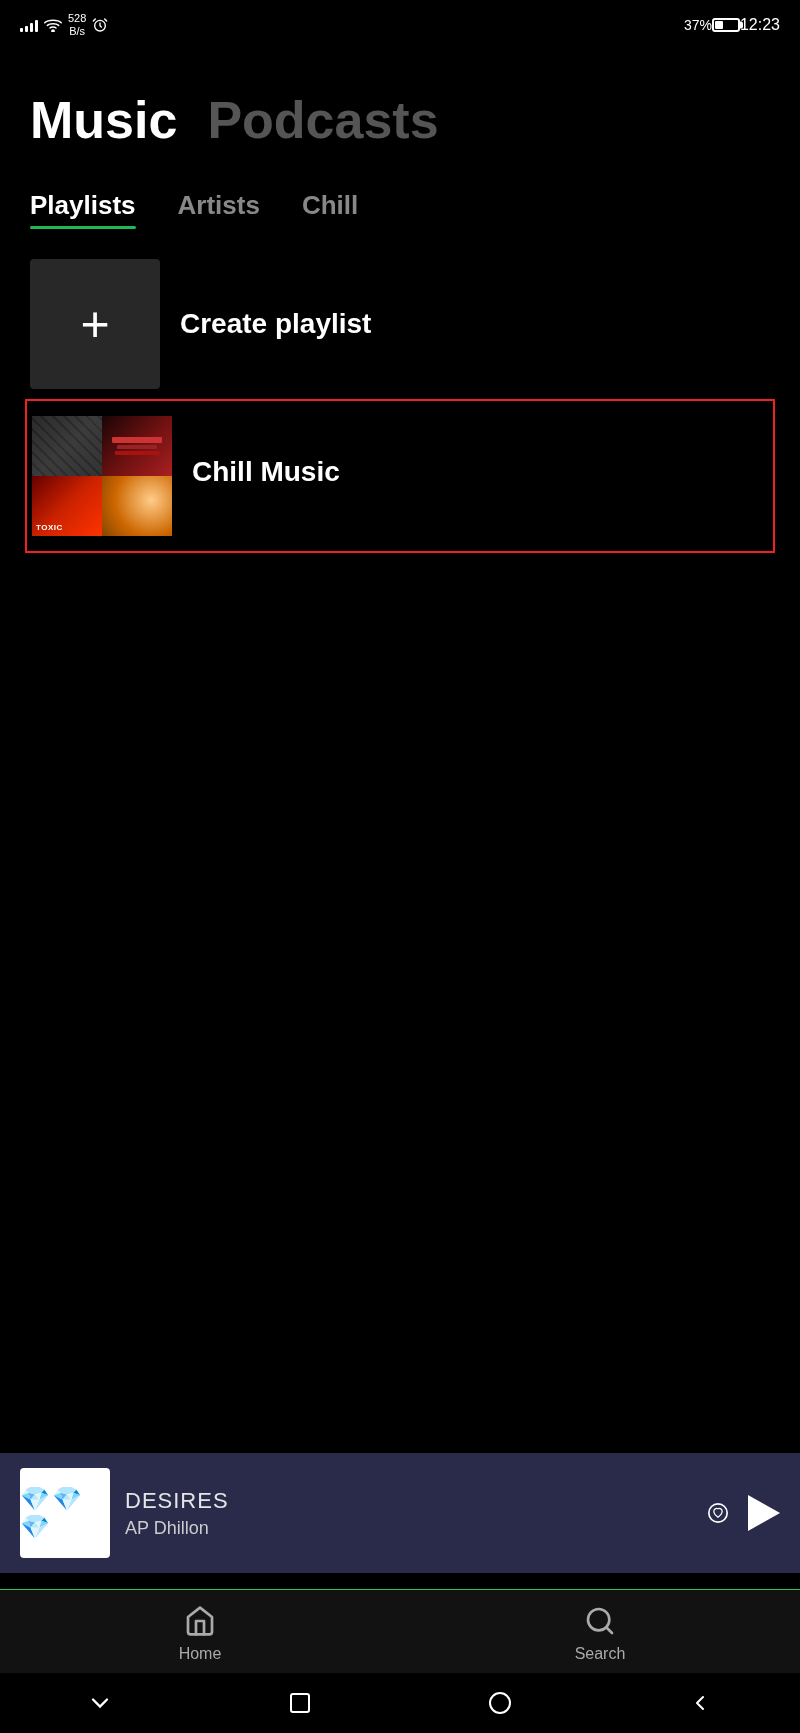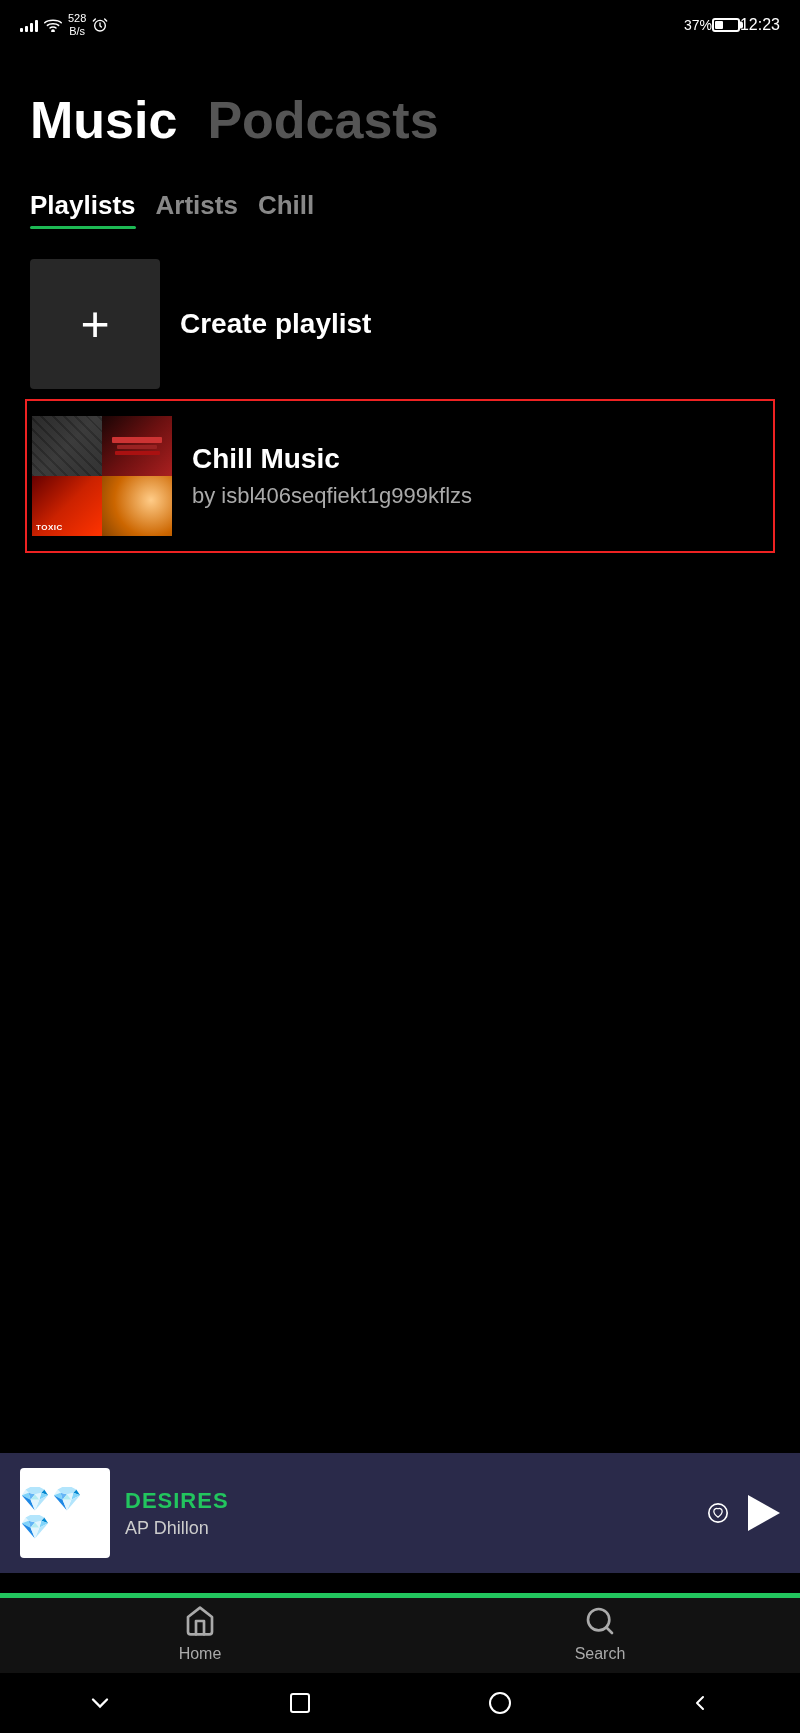--- a/index.html
+++ b/index.html
@@ -112,21 +112,21 @@
     .header-tab-inactive {
       font-size: 52px;
       font-weight: 900;
       color: #555;
       cursor: pointer;
     }
 
     
     .sub-tabs {
       display: flex;
-      gap: 20px;
+      gap: 42px;
       align-items: center;
       margin-bottom: 30px;
     }
     .sub-tab {
       font-size: 26px;
       font-weight: 600;
       color: #888;
       cursor: pointer;
       padding-bottom: 8px;
       position: relative;
@@ -263,22 +263,22 @@
     }
     .now-playing-gems {
       font-size: 22px;
       letter-spacing: 2px;
     }
     .now-playing-info {
       flex: 1;
     }
     .now-playing-title {
       font-size: 22px;
-      font-weight: 700;
-      color: #22c55e;
+      font-weight: 400;
+      color: #e5e5e5;
       letter-spacing: 1px;
     }
     .now-playing-artist {
       font-size: 18px;
       color: #ccc;
       margin-top: 4px;
     }
     .now-playing-controls {
       display: flex;
       align-items: center;
@@ -310,23 +310,23 @@
     
     .bottom-nav {
       position: fixed;
       bottom: 60px;
       left: 0;
       width: 800px;
       background: #121212;
       display: flex;
       align-items: center;
       justify-content: space-around;
-      padding: 5px 0 10px;
+      padding: 13px 0 10px;
       z-index: 100;
-      border-top: 5px solid #22c55e;
+      border-top: 1px solid #22c55e;
     }
     .nav-item {
       display: flex;
       flex-direction: column;
       align-items: center;
       gap: 6px;
       cursor: pointer;
       color: #aaa;
       flex: 1;
     }
@@ -453,21 +453,20 @@
       </div>
       <div class="playlist-thumb-cell thumb-bl" style="background:linear-gradient(135deg,#660000,#cc2200,#ff3300);position:relative;">
         <div style="position:absolute;bottom:4px;left:4px;font-size:8px;color:#fff;font-weight:700;letter-spacing:0.5px;">TOXIC</div>
       </div>
       <div class="playlist-thumb-cell thumb-br" style="background:linear-gradient(135deg,#cc6600,#ee8800,#ffaa00);position:relative;overflow:hidden;">
         <div style="position:absolute;inset:0;background:radial-gradient(circle at 70% 40%, #ffcc88 0%, #cc6600 60%, #884400 100%);"></div>
       </div>
     </div>
     <div class="playlist-info">
       <div class="playlist-name">Chill Music</div>
-      <div class="playlist-author">by isbl406seqfiekt1g999kflzs</div>
     </div>
   </div>
 
 </div>
 
 <div class="now-playing-bar">
   <div class="now-playing-thumb">
     <span class="now-playing-gems" style="color:#888;font-size:24px;">💎💎💎</span>
   </div>
   <div class="now-playing-info">

